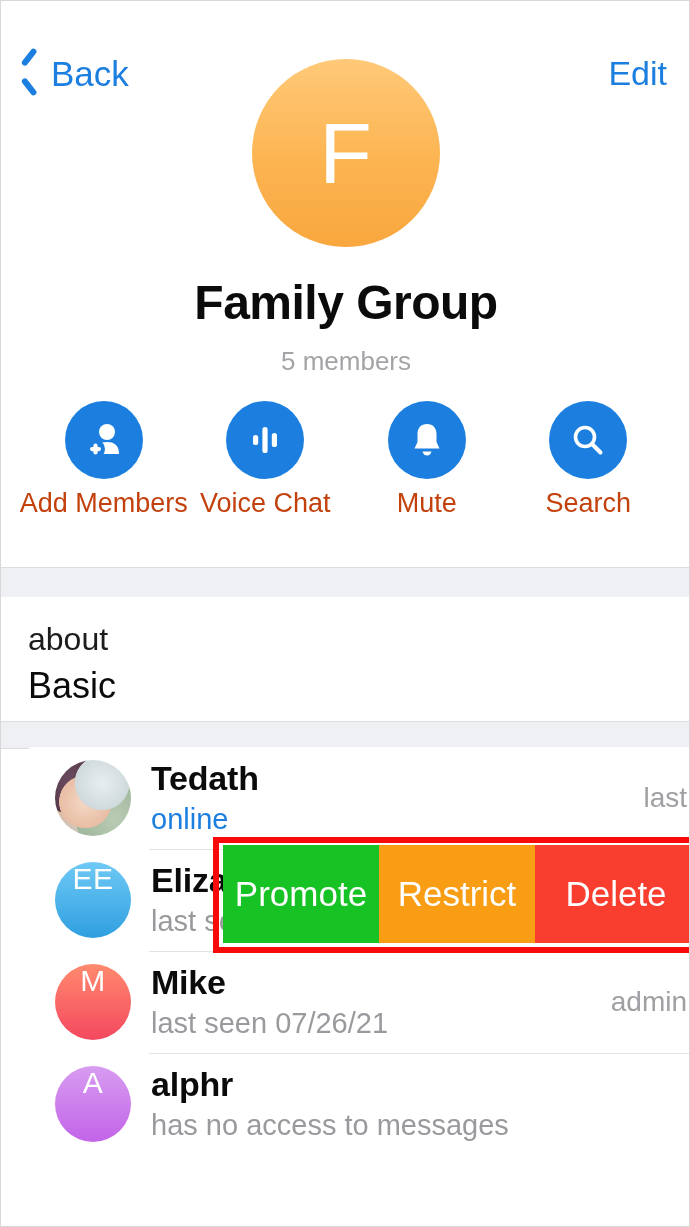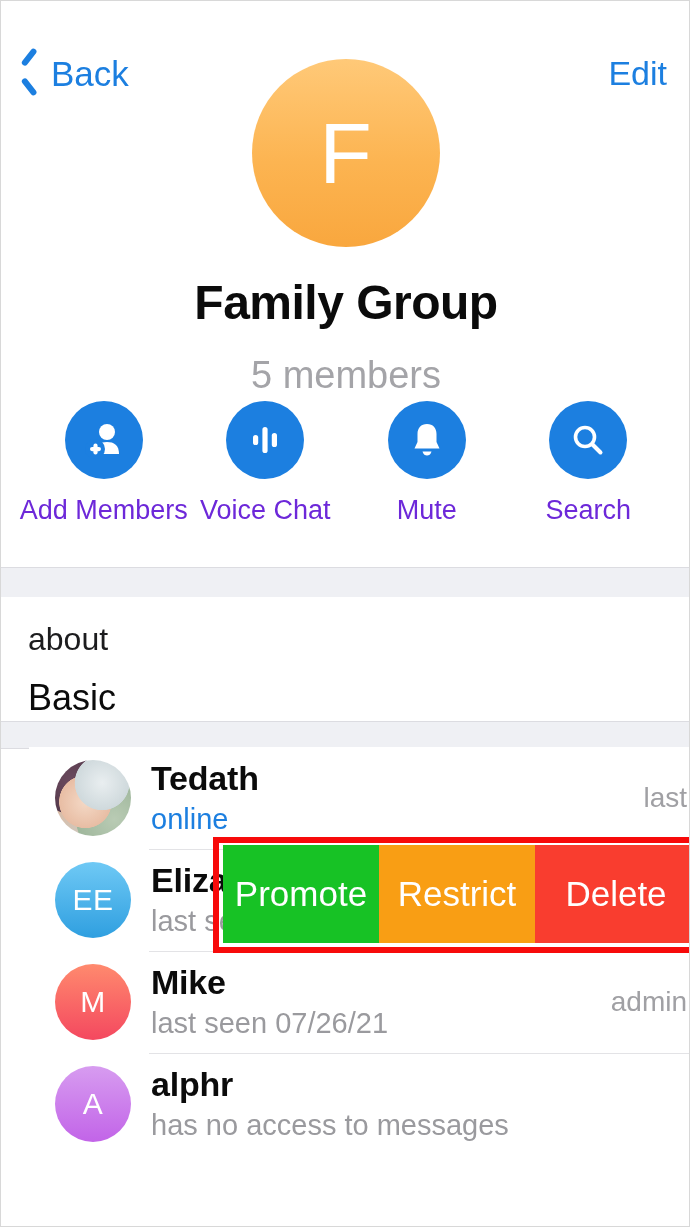--- a/index.html
+++ b/index.html
@@ -96,22 +96,22 @@
 
   .group-title {
     margin-top: 28px;
     font-size: 48px;
     font-weight: 700;
     color: #0b0b0b;
     letter-spacing: -0.5px;
   }
 
   .group-subtitle {
-    margin-top: 24px;
-    font-size: 38px;
+    margin-top: 16px;
+    font-size: 26px;
     color: #a4a4a8;
   }
 
   
   .actions {
     position: absolute;
     top: 400px; left: 0;
     width: 690px;
     display: flex;
     justify-content: space-around;
@@ -130,23 +130,23 @@
     width: 78px;
     height: 78px;
     border-radius: 50%;
     background: #1c7fe0;
     display: flex;
     align-items: center;
     justify-content: center;
   }
 
   .action-label {
-    margin-top: 16px;
+    margin-top: 9px;
     font-size: 27px;
-    color: #6d28d9;
+    color: #c2410c;
     white-space: nowrap;
   }
 
   
   .gap {
     position: absolute;
     left: 0;
     width: 690px;
     background: #eff0f4;
     border-top: 1px solid #dcdce1;
@@ -165,21 +165,21 @@
   }
   .about-label {
     font-size: 32px;
     color: #1c1c1e;
     line-height: 1.3;
   }
   .about-value {
     font-size: 36px;
     color: #0b0b0b;
     line-height: 1.3;
-    margin-top: 14px;
+    margin-top: 2px;
   }
 
   
   .members {
     position: absolute;
     left: 0;
     top: 746px;
     width: 690px;
     background: #ffffff;
     margin-left: 28px;
@@ -201,21 +201,21 @@
     height: 1px;
     background: #e3e3e6;
   }
 
   .member-avatar {
     width: 76px;
     height: 76px;
     border-radius: 50%;
     flex: none;
     display: flex;
-    align-items: center;
+    align-items: flex-start;
     justify-content: center;
     color: #ffffff;
     font-size: 30px;
     letter-spacing: 0.5px;
     overflow: hidden;
     position: relative;
   }
 
   .member-text {
     margin-left: 20px;

